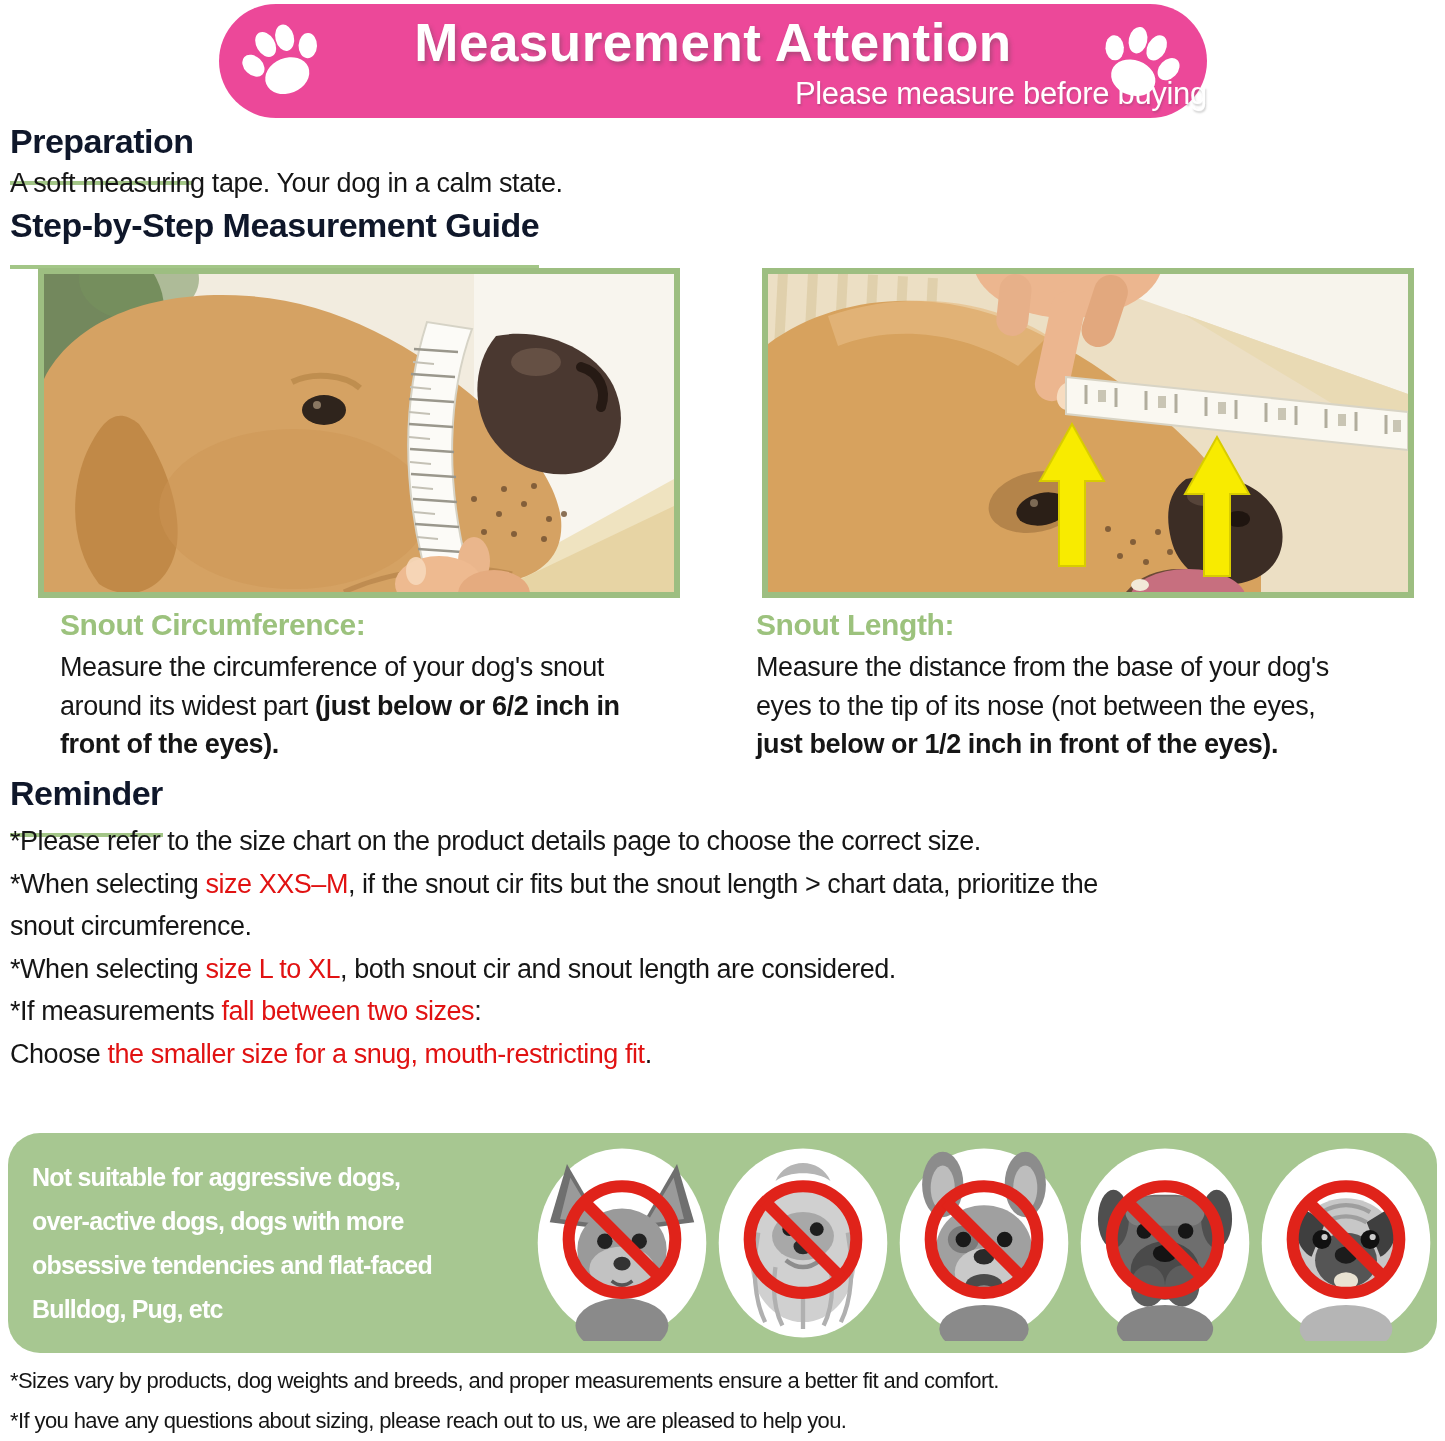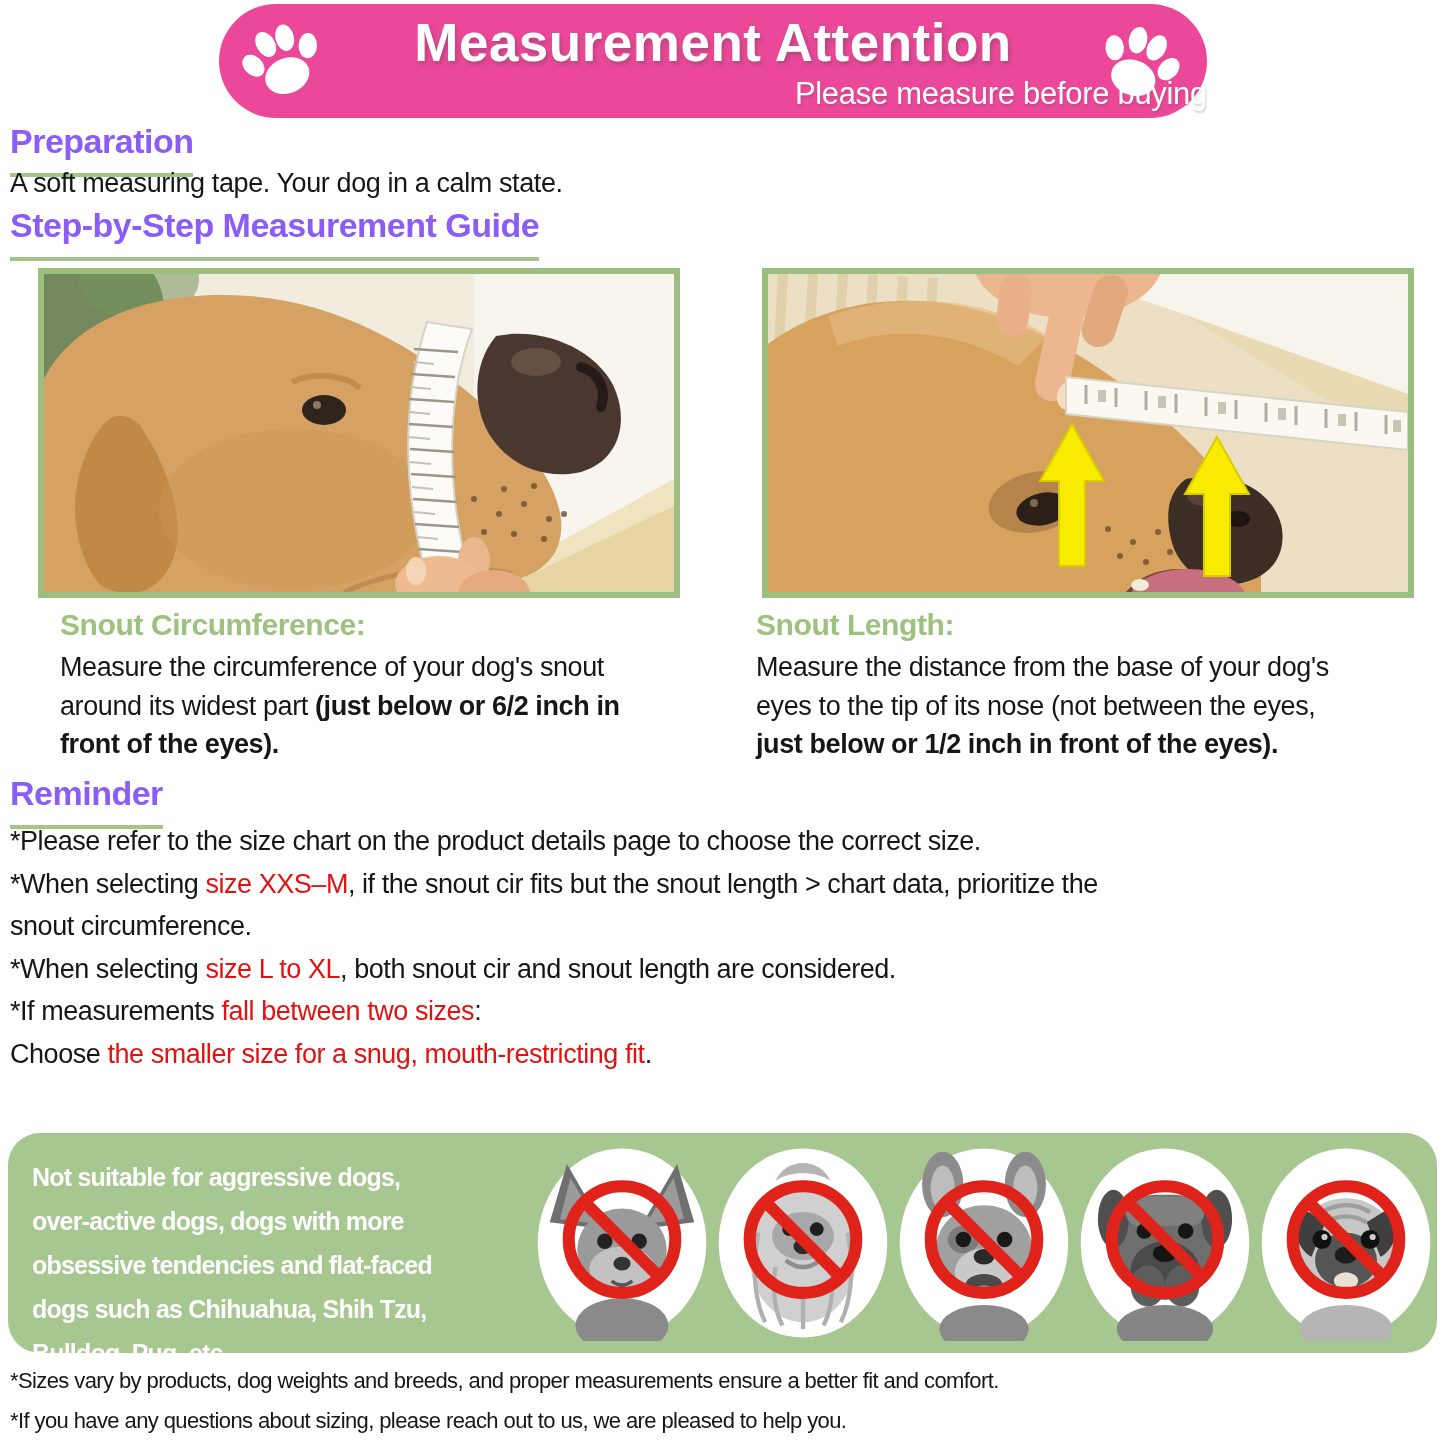--- a/index.html
+++ b/index.html
@@ -23,22 +23,22 @@
     position:absolute;left:0;top:72px;width:100%;text-align:right;
     font-size:31px;color:#ffffff;letter-spacing:-0.3px;white-space:nowrap;
     text-shadow:1px 2px 2px rgba(70,70,70,0.25);
   }
   .paw{position:absolute;width:84px;height:84px;}
   .paw-left{left:20px;top:14px;transform:rotate(-22deg);}
   .paw-right{right:26px;top:16px;transform:rotate(20deg);}
 
   
   .green-head{
-    display:inline-block;color:#8b5cf6;font-weight:bold;font-size:34px;
-    letter-spacing:-0.5px;border-bottom:4px solid #a3c687;padding-bottom:13px;
+    display:inline-block;color:#0f172a;font-weight:bold;font-size:34px;
+    letter-spacing:-0.5px;border-bottom:4px solid #a3c687;padding-bottom:21px;
     line-height:1.05;white-space:nowrap;
   }
   .body-text{font-size:27px;letter-spacing:-0.4px;color:#161616;white-space:nowrap;}
 
   
   .photo-frame{border:6px solid #9dbe81;background:#fff;overflow:hidden;}
   .photo-frame svg{display:block;}
 
   
   .cap-head{
@@ -269,21 +269,20 @@
   <div class="rline"><span>*When selecting </span><span class="r">size L to XL</span><span>, both snout cir and snout length are considered.</span></div>
   <div class="rline"><span>*If measurements </span><span class="r">fall between two sizes</span><span>:</span></div>
   <div class="rline"><span>Choose </span><span class="r">the smaller size for a snug, mouth-restricting fit</span><span>.</span></div>
 </div>
 
 <div class="abs warn-box">
   <div class="warn-text">
     <div>Not suitable for aggressive dogs,</div>
     <div>over-active dogs, dogs with more</div>
     <div>obsessive tendencies and flat-faced</div>
-    <div>dogs such as Chihuahua, Shih Tzu,</div>
     <div>Bulldog, Pug, etc</div>
   </div>
   <div class="dog-circles">
 
     <svg viewBox="0 0 100 112">
       <ellipse cx="50" cy="56" rx="49" ry="55" fill="#ffffff"></ellipse>
       <polygon points="18,10 40,48 8,44" fill="#6f6f6f"></polygon>
       <polygon points="82,10 60,48 92,44" fill="#6f6f6f"></polygon>
       <polygon points="20,18 36,45 14,42" fill="#9a9a9a"></polygon>
       <polygon points="80,18 64,45 86,42" fill="#9a9a9a"></polygon>

